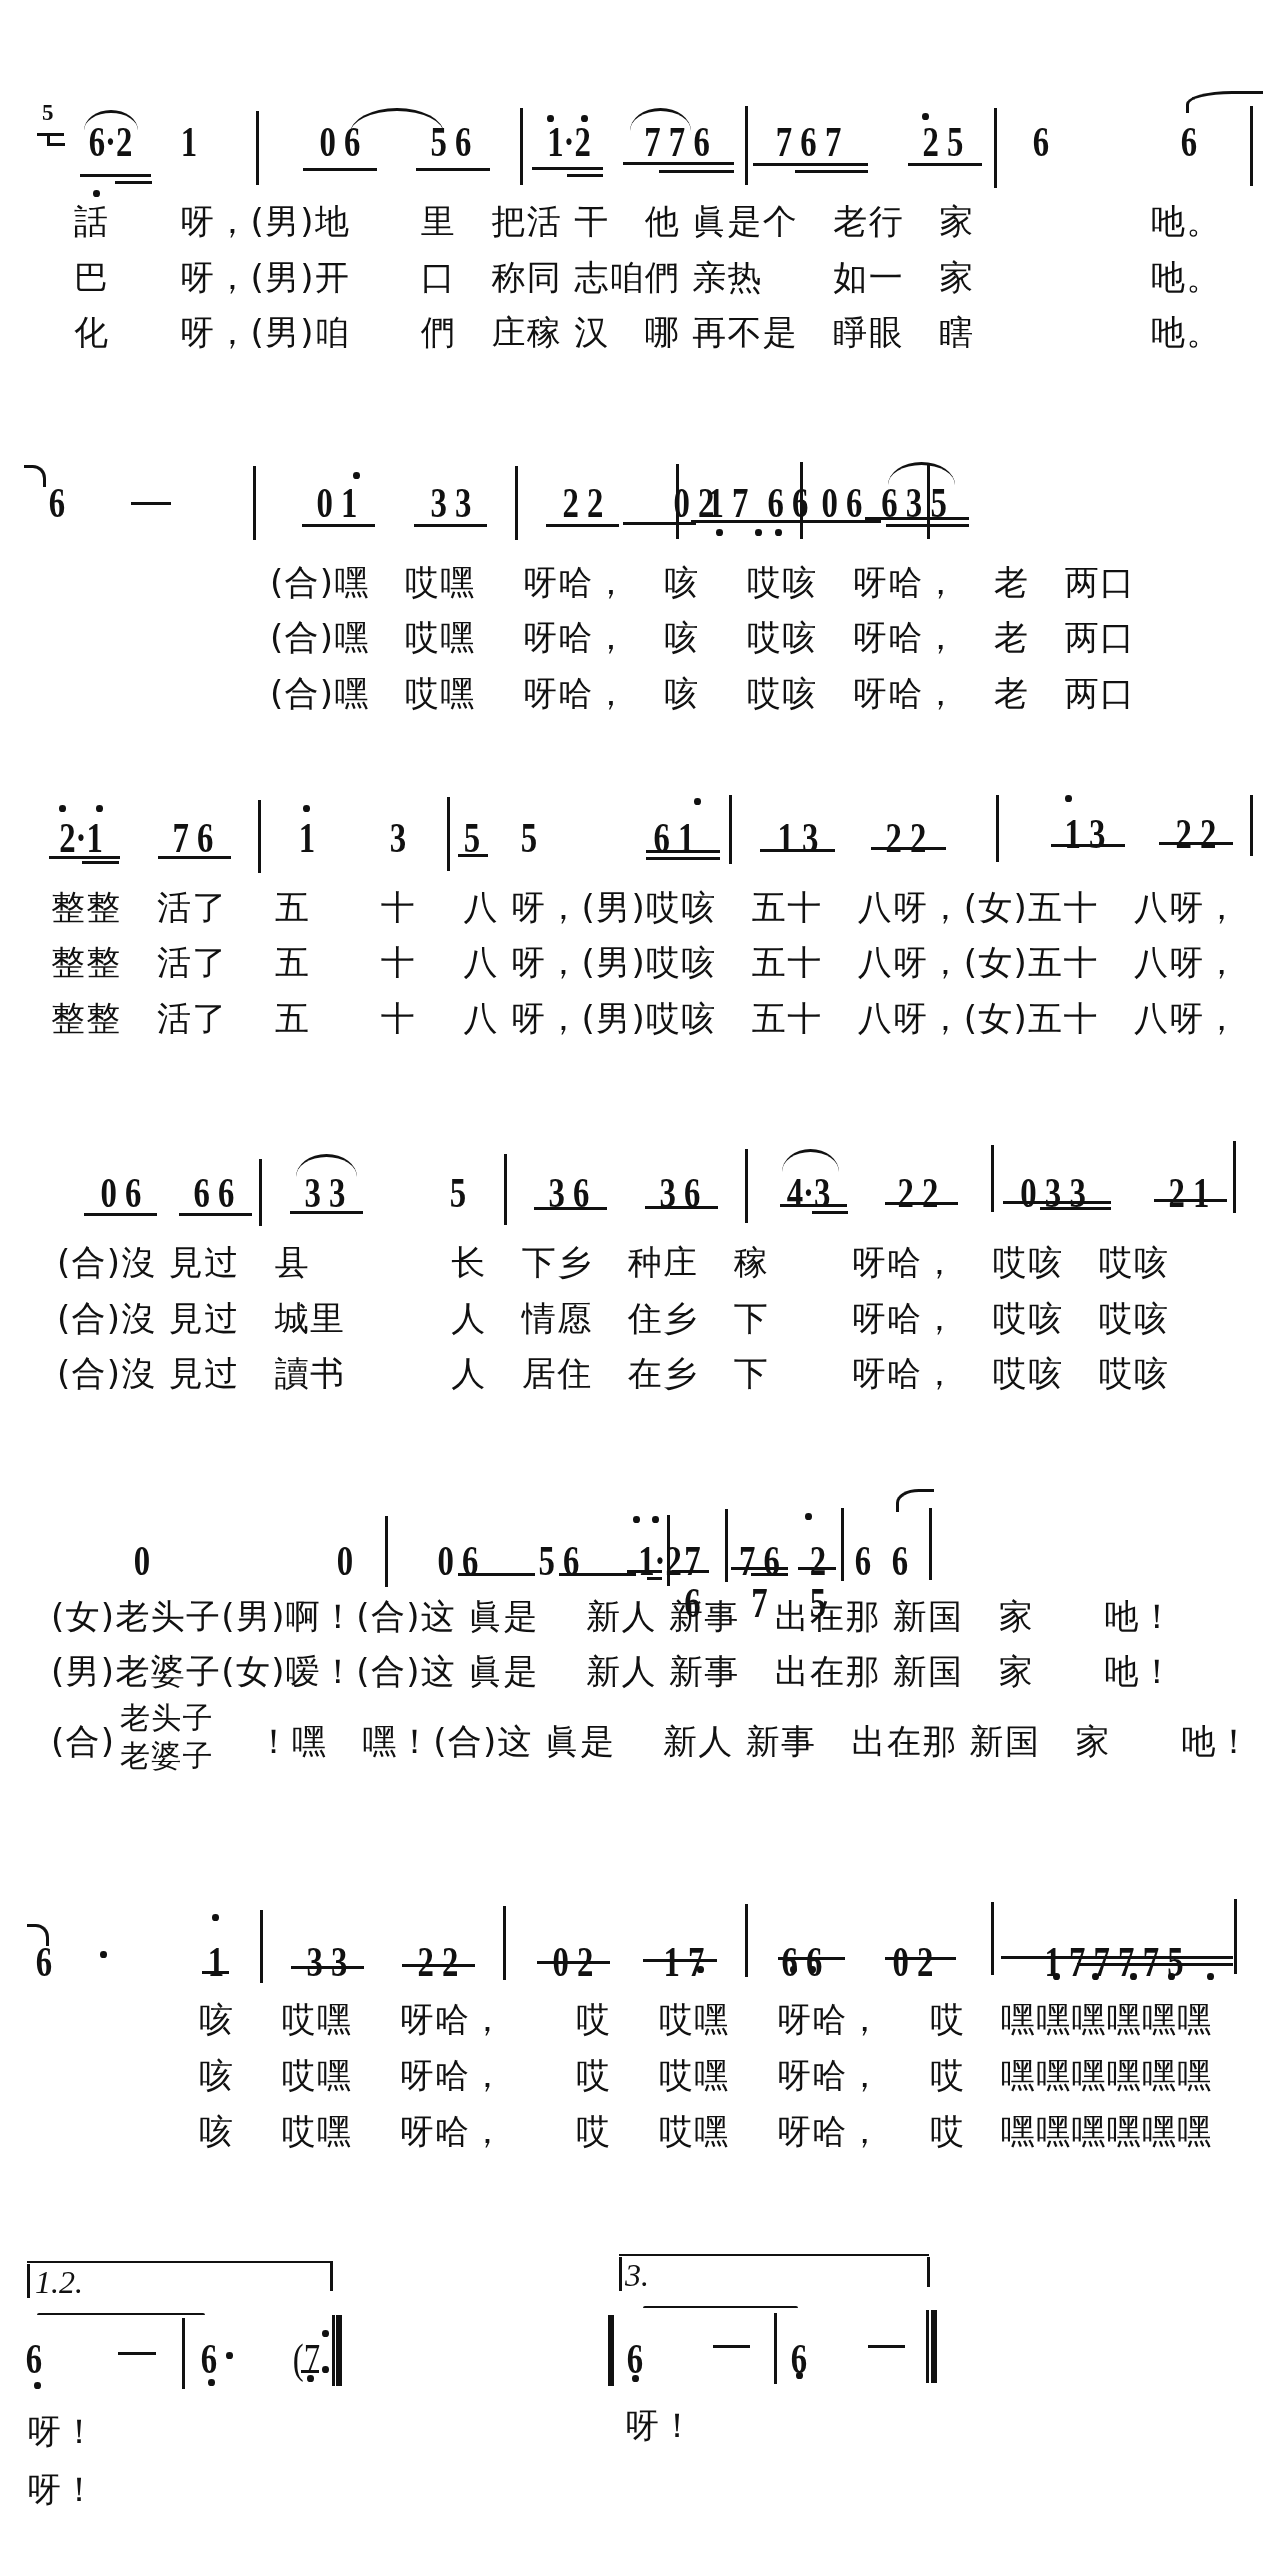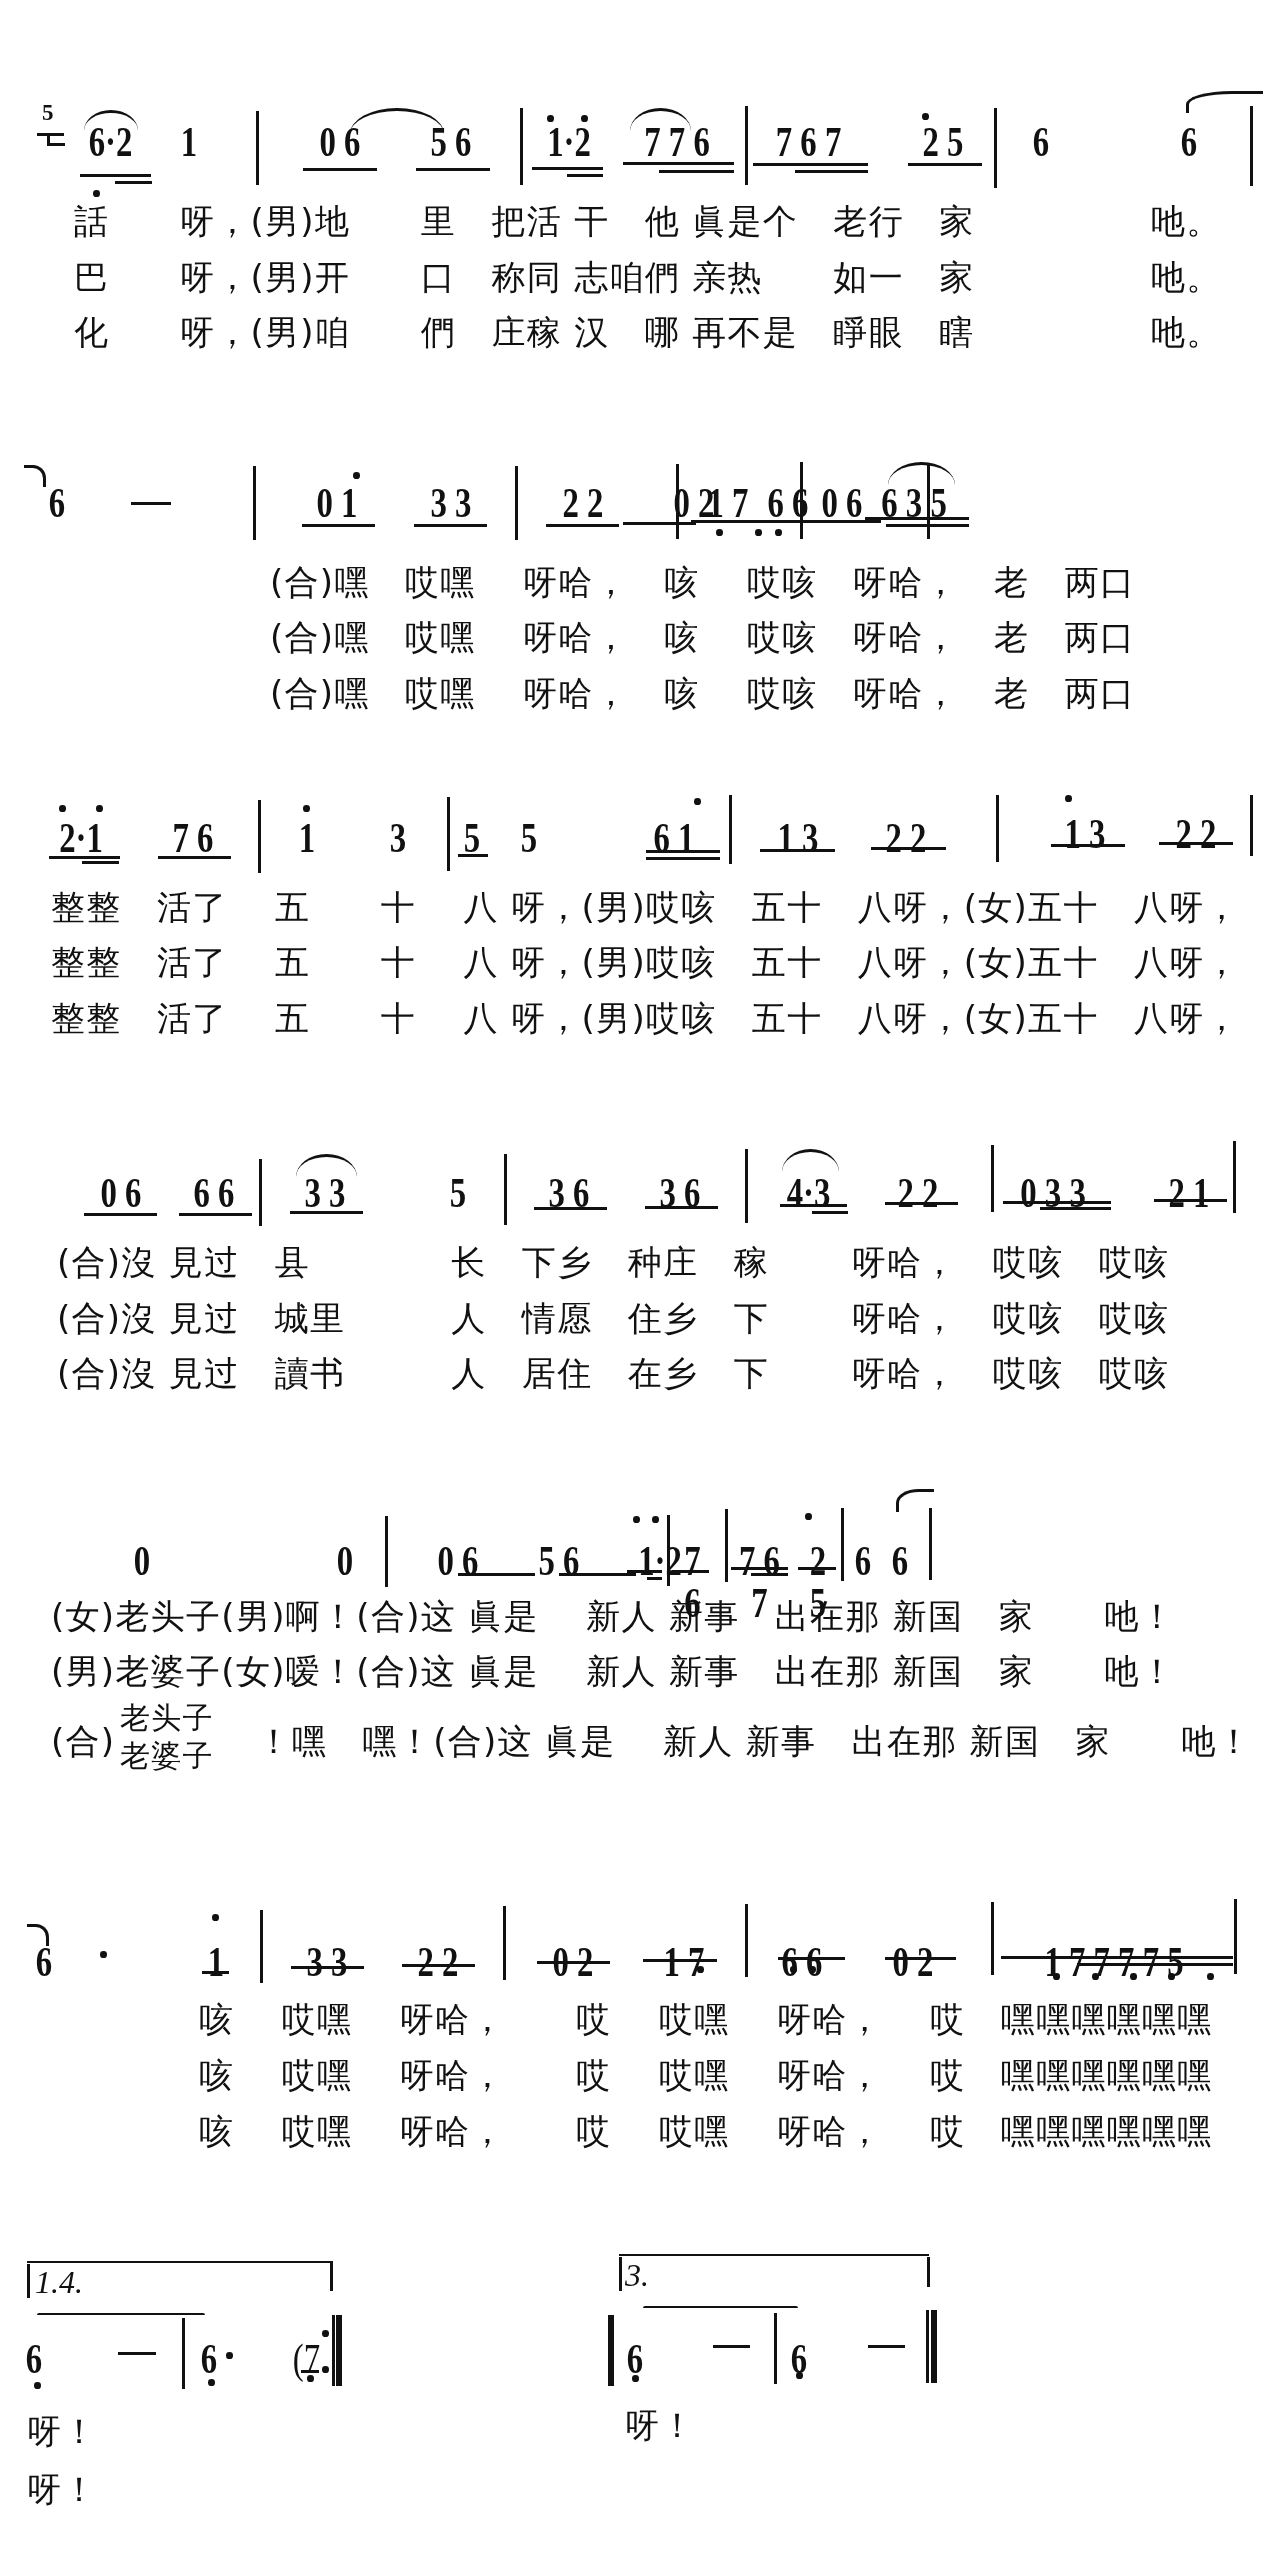--- a/index.html
+++ b/index.html
@@ -289,21 +289,21 @@
   <span class="lyric" style="left:199px;top:2000px;">咳　 哎嘿　 呀哈，　　哎　 哎嘿　 呀哈，　 哎　嘿嘿嘿嘿嘿嘿</span>
   <span class="lyric" style="left:199px;top:2056px;">咳　 哎嘿　 呀哈，　　哎　 哎嘿　 呀哈，　 哎　嘿嘿嘿嘿嘿嘿</span>
   <span class="lyric" style="left:199px;top:2112px;">咳　 哎嘿　 呀哈，　　哎　 哎嘿　 呀哈，　 哎　嘿嘿嘿嘿嘿嘿</span>
 </div>
 
 <div>
 
   <div class="bracket" style="left:27px;top:2261px;width:303px;"></div>
   <div class="vline" style="left:27px;top:2264px;height:34px;"></div>
   <div class="vline" style="left:330px;top:2261px;height:30px;"></div>
-  <span class="volta" style="left:35px;top:2264px;">1.4.</span>
+  <span class="volta" style="left:35px;top:2264px;">1.2.</span>
 
   <div class="bracket" style="left:37px;top:2313px;width:168px;border-radius:12px 12px 0 0;"></div>
   <span class="note" style="left:17px;top:2338px;width:34px;">6</span>
   <div class="dot" style="left:34px;top:2382px;"></div>
   <div class="dash" style="left:118px;top:2352px;width:38px;"></div>
   <div class="bar" style="left:182px;top:2318px;height:71px;"></div>
   <span class="note" style="left:192px;top:2338px;width:34px;">6</span>
   <div class="dot" style="left:208px;top:2379px;"></div>
   <div class="dot" style="left:226px;top:2352px;"></div>
   <span class="note" style="left:283px;top:2338px;width:47px;font-weight:normal;">(7</span>

